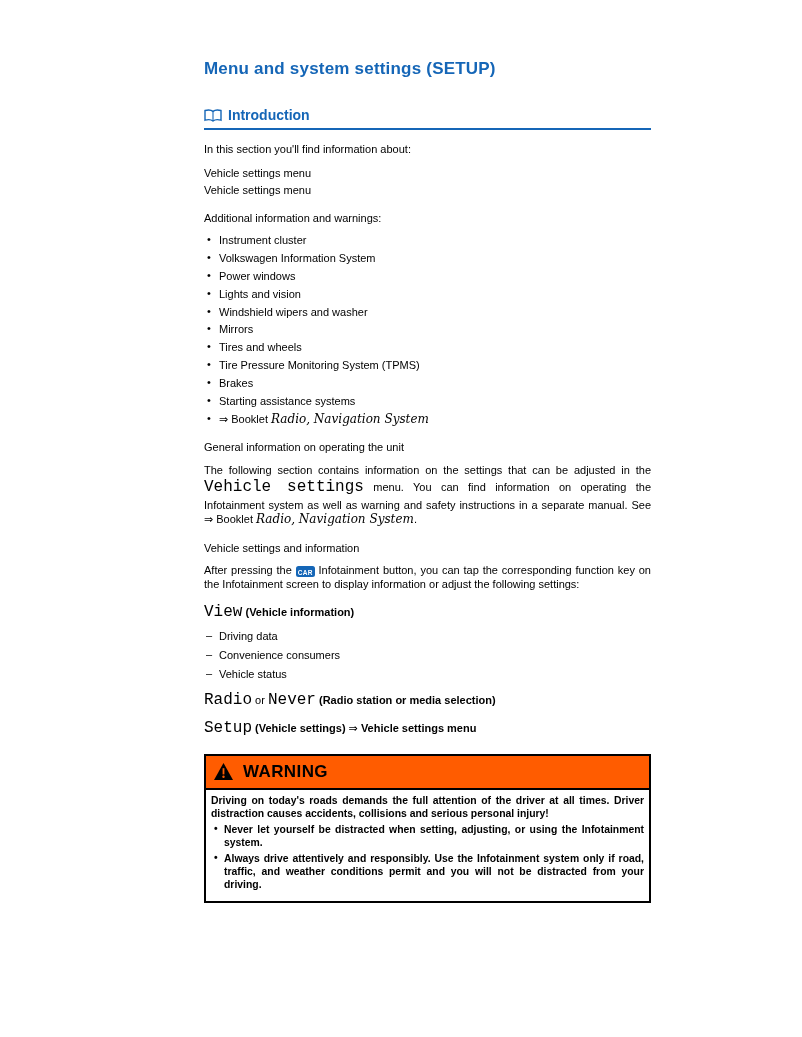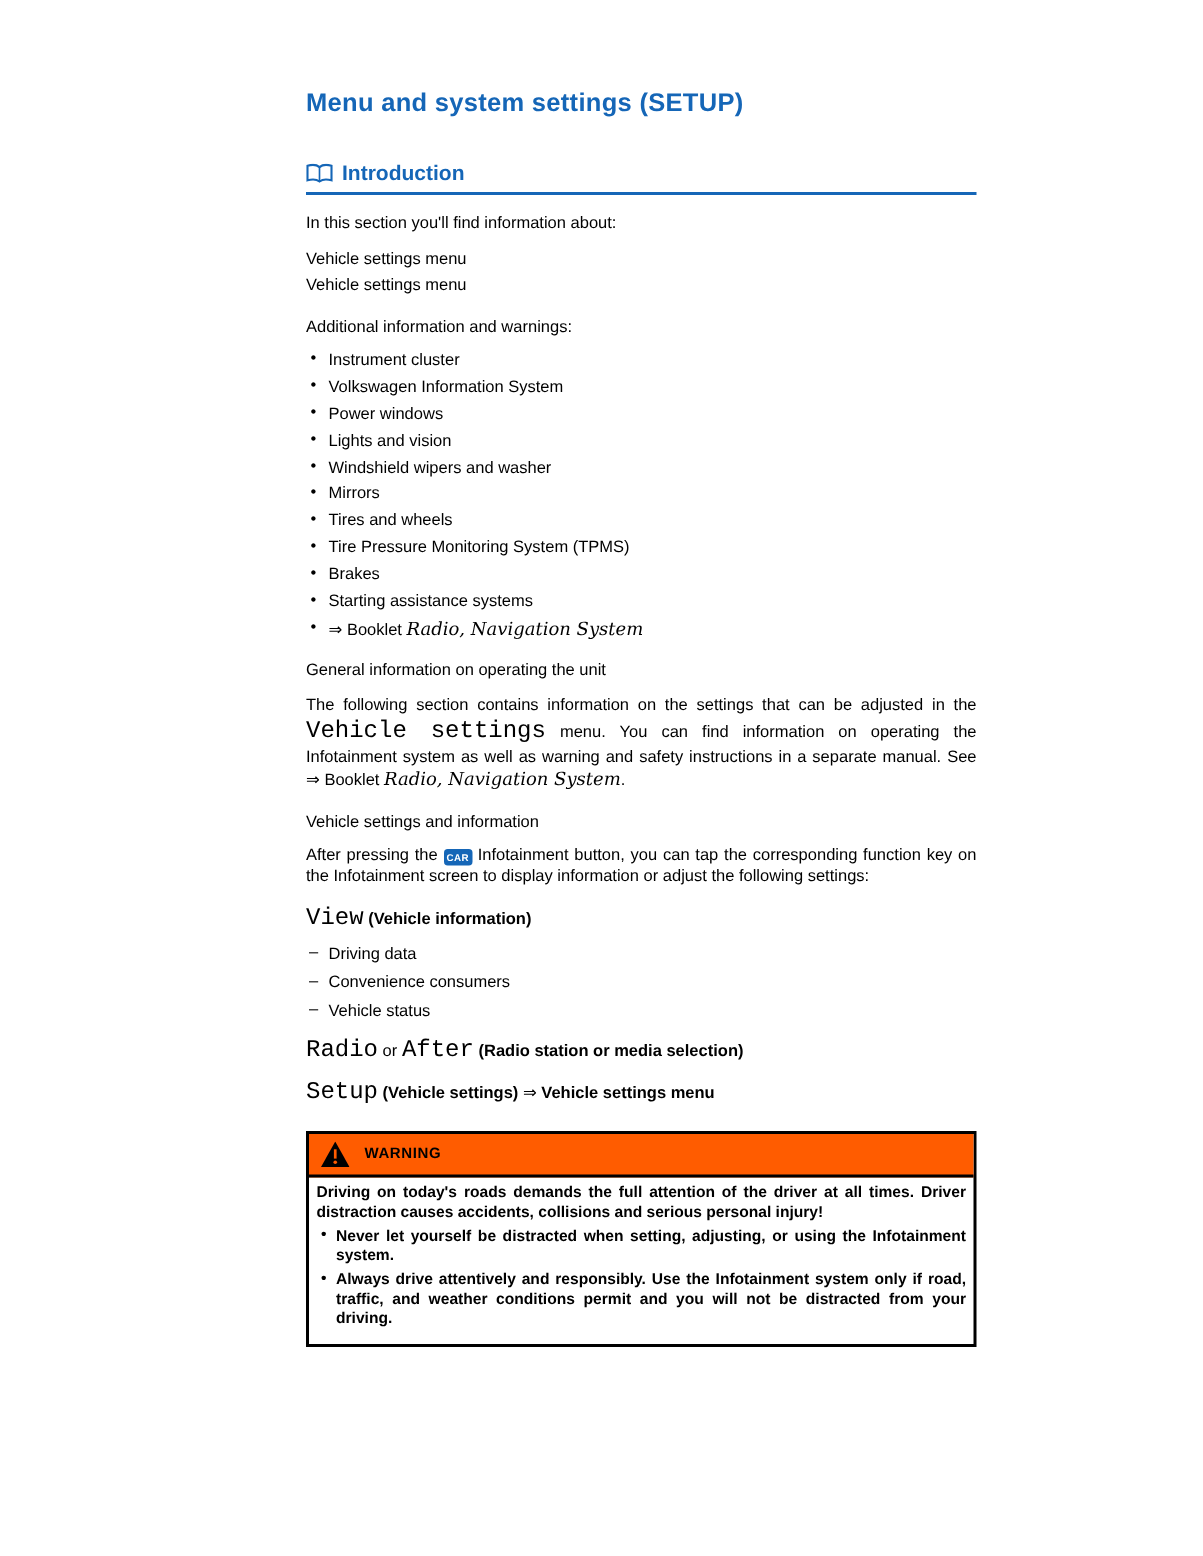--- a/index.html
+++ b/index.html
@@ -38,21 +38,21 @@
   p.menu-line { margin:0 0 7px 0; }
   p.menu-line strong { font-weight:bold;margin-top:16px; }
 
   ul.dashes { list-style:none; margin:2px 0 9px 0; }
   ul.dashes li { position:relative; padding-left:15px; margin-bottom:4.5px; }
   ul.dashes li::before { content:"–"; position:absolute; left:2px; top:-1px; }
 
   .warning-box { margin-top:15px; border:2px solid #000; width:447px; }
   .warning-header { background:#ff5c00; display:flex; align-items:center; gap:10px;
                     padding:5px 8px; border-bottom:2px solid #000; }
-  .warn-label { font-size:10px; font-weight:bold; letter-spacing:.4px; }
+  .warn-label { font-size:17px; font-weight:bold; letter-spacing:.4px; }
   .warn-icon { display:inline-flex; }
   .warning-body { padding:4px 5px 7px 5px; font-weight:bold; font-size:10.4px; line-height:1.25; }
   .warning-body p { text-align:justify; margin-bottom:3px; }
   .warning-body ul { list-style:none; }
   .warning-body li { position:relative; padding-left:13px; margin-bottom:3px; text-align:justify; }
   .warning-body li::before { content:"•"; position:absolute; left:3px; top:-1px; }
 </style>
 </head>
 <body>
 
@@ -100,21 +100,21 @@
   <p class="body"><span>After pressing the </span><span class="car-btn"><span class="car-glyph">CAR</span></span><span> Infotainment button, you can tap the corresponding function key on the Infotainment screen to display information or adjust the following settings:</span></p>
 
   <p class="menu-line"><span class="mono">View</span><strong> (Vehicle information)</strong></p>
 
   <ul class="dashes">
     <li><span>Driving data</span></li>
     <li><span>Convenience consumers</span></li>
     <li><span>Vehicle status</span></li>
   </ul>
 
-  <p class="menu-line"><span class="mono">Radio</span><span> or </span><span class="mono">After</span><strong> (Radio station or media selection)</strong></p>
+  <p class="menu-line"><span class="mono">Radio</span><span> or </span><span class="mono">Never</span><strong> (Radio station or media selection)</strong></p>
 
   <p class="menu-line"><span class="mono">Setup</span><strong> (Vehicle settings) </strong><span>⇒ </span><strong>Vehicle settings menu</strong></p>
 
   <div class="warning-box">
     <div class="warning-header">
       <span class="warn-icon">
         <svg width="19" height="17" viewBox="0 0 19 17">
           <path d="M9.5 0 L19 17 H0 Z" fill="#000"></path>
           <rect x="8.6" y="5.2" width="1.8" height="6.2" fill="#ff5c00"></rect>
           <circle cx="9.5" cy="13.8" r="1.2" fill="#ff5c00"></circle>

